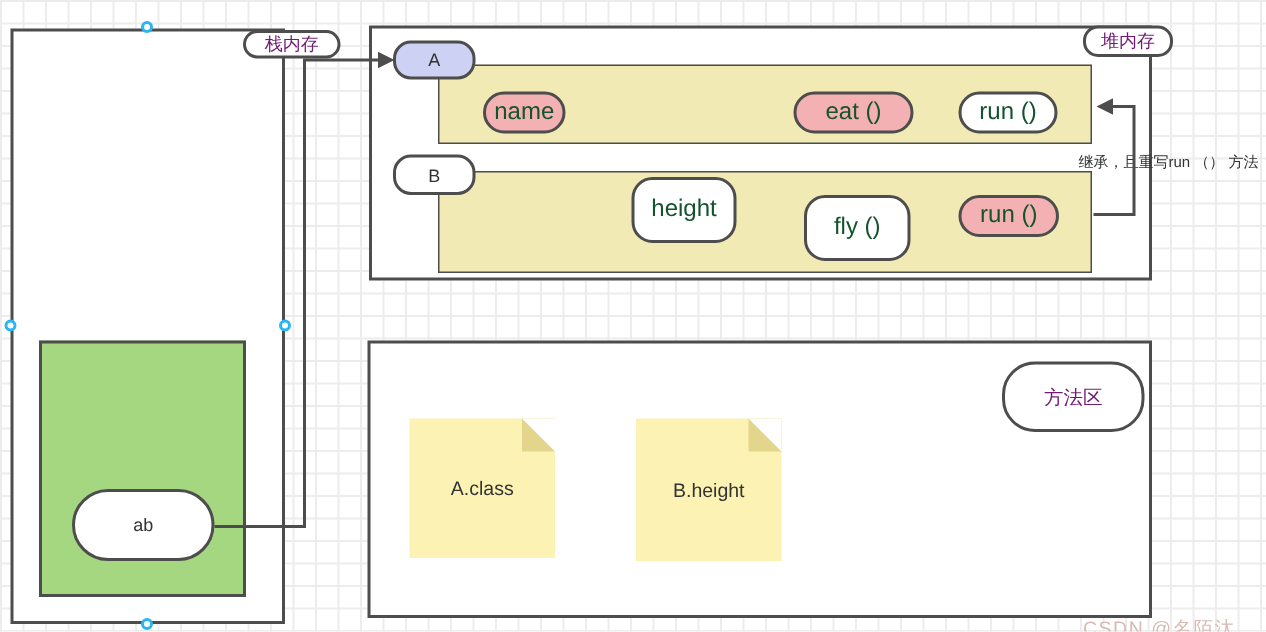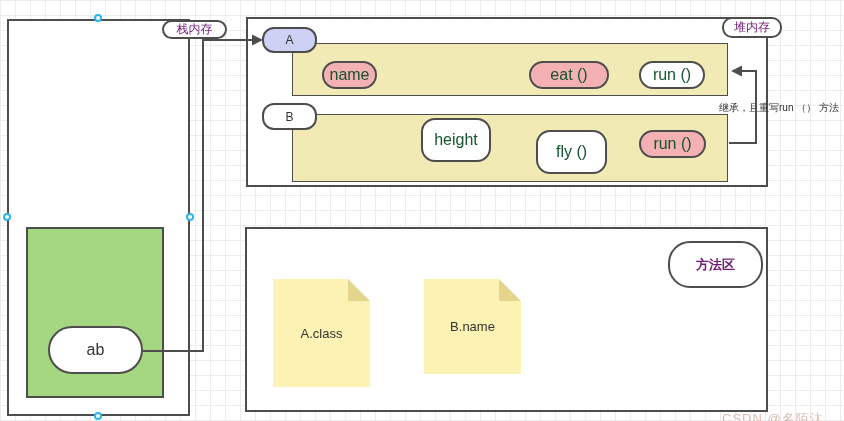--- a/index.html
+++ b/index.html
@@ -40,21 +40,21 @@
     display:flex;align-items:center;justify-content:center;
     font-size:12px;color:#333;
   }
   .node-badge.lavender{background:#cdd1f3;}
   .green{
     background:#a4d780;border:2px solid #4d4d4d;
   }
   .ref-pill{
     background:#fff;border:2px solid #4d4d4d;border-radius:24px;
     display:flex;align-items:center;justify-content:center;
-    font-size:16px;color:#333;
+    font-size:12px;color:#333;
   }
   .note{
     background:#fbf2b4;
     display:flex;align-items:center;justify-content:center;
     font-size:13px;color:#333;
   }
   .note .fold{
     position:absolute;top:0;right:0;width:0;height:0;
     border-style:solid;border-width:0 22px 22px 0;
     border-color:#ffffff #ffffff #e4d58c #e4d58c;
@@ -94,29 +94,29 @@
   <div class="abs node-badge" style="left:262px;top:103px;width:55px;height:27px;">B</div>
   <div class="abs pill" style="left:421px;top:118px;width:70px;height:44px;">height</div>
   <div class="abs pill" style="left:536px;top:130px;width:71px;height:44px;">fly ()</div>
   <div class="abs pill pink" style="left:639px;top:130px;width:67px;height:28px;">run ()</div>
 
   <div class="abs badge" style="left:722px;top:5px;width:60px;height:21px;">堆内存</div>
 
   <div class="abs annotation" style="right:5px;top:101px;">继承，且重写run （） 方法</div>
 
   <div class="abs box" style="left:245px;top:227px;width:523px;height:185px;"></div>
-  <div class="abs badge" style="left:668px;top:229px;width:95px;height:47px;border-radius:22px;font-size:13px;font-weight:bold;">方法区</div>
+  <div class="abs badge" style="left:668px;top:229px;width:95px;height:47px;border-radius:22px;font-size:13px;">方法区</div>
 
-  <div class="abs note" style="left:273px;top:279px;width:97px;height:108px;">
+  <div class="abs note" style="left:273px;top:279px;width:97px;height:93px;">
     <span class="fold"></span>
     <span>A.class</span>
   </div>
   <div class="abs note" style="left:424px;top:279px;width:97px;height:95px;">
     <span class="fold"></span>
-    <span>B.name</span>
+    <span>B.height</span>
   </div>
 
   <svg class="connectors" width="844" height="421" viewBox="0 0 844 421">
     <path d="M143,351 H203 V40 H252" fill="none" stroke="#4d4d4d" stroke-width="2"></path>
     <polygon points="252,34.5 263,40 252,45.5" fill="#4d4d4d"></polygon>
     <path d="M729,143 H756 V71 H742" fill="none" stroke="#4d4d4d" stroke-width="2"></path>
     <polygon points="742,65.5 731,71 742,76.5" fill="#4d4d4d"></polygon>
   </svg>
 
   <div class="abs handle" style="left:94px;top:14px;"></div>

